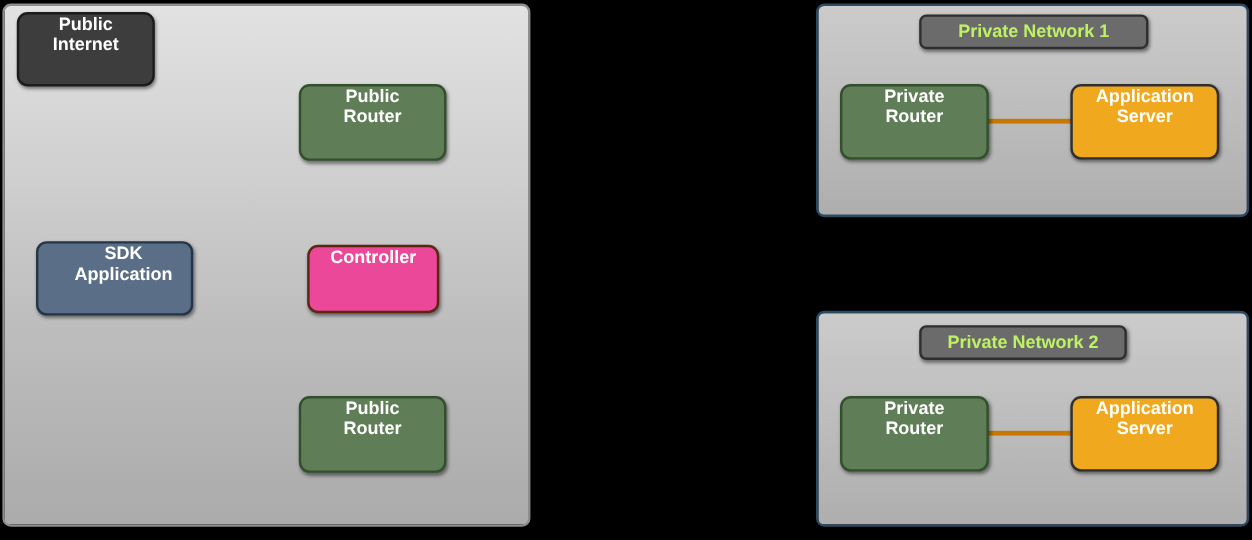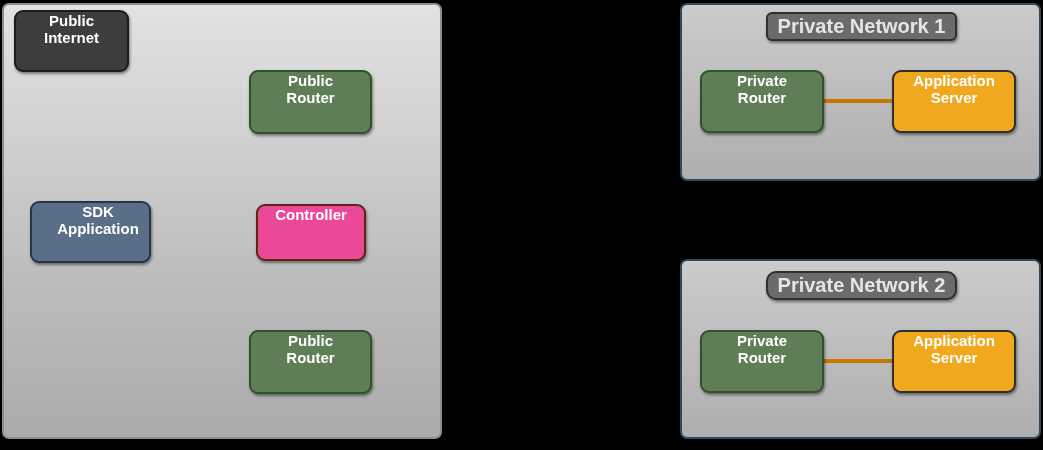--- a/index.html
+++ b/index.html
@@ -64,23 +64,23 @@
   #private-network-1-panel { top: 3px;   height: 178px; }
   #private-network-2-panel { top: 259px; height: 180px; }
 
   
   .panel-title {
     position: absolute;
     box-sizing: border-box;
     display: flex;
     align-items: center;
     justify-content: center;
-    color: #e5e5e5;
+    color: #bef264;
     font-weight: bold;
-    font-size: 20px;
+    font-size: 15px;
     background: #6b6b6b;
     border: 2px solid #2f2f2f;
     border-radius: 6px;
     box-shadow: 1px 2px 3px rgba(0,0,0,0.45);
     z-index: 6;
   }
 
   
   .link {
     position: absolute;
@@ -92,34 +92,34 @@
   
   #node-public-internet {
     left: 14px;  top: 10px;  width: 115px; height: 62px;
     background: #3d3d3d;  border-color: #1c1c1c;
   }
   #node-public-router-top {
     left: 249px; top: 70px;  width: 123px; height: 64px;
     background: #5f7d56;  border-color: #31502c;
   }
   #node-sdk-application {
-    left: 30px;  top: 201px; width: 121px; height: 62px;
+    left: 30px;  top: 201px; width: 131px; height: 62px;
     background: #5a6e87;  border-color: #243548; padding-left: 15px;
   }
   #node-controller {
     left: 256px; top: 204px; width: 110px; height: 57px;
     background: #ec4899;  border-color: #5c2613;
   }
   #node-public-router-bottom {
     left: 249px; top: 330px; width: 123px; height: 64px;
     background: #5f7d56;  border-color: #31502c;
   }
 
   #title-private-network-1 { left: 766px; top: 12px;  width: 191px; height: 29px; }
-  #title-private-network-2 { left: 766px; top: 271px; width: 191px; height: 29px; border-radius: 10px; }
+  #title-private-network-2 { left: 766px; top: 271px; width: 173px; height: 29px; }
 
   #node-private-router-1 {
     left: 700px; top: 70px;  width: 124px; height: 63px;
     background: #5f7d56;  border-color: #31502c;
   }
   #node-application-server-1 {
     left: 892px; top: 70px;  width: 124px; height: 63px;
     background: #f0a81e;  border-color: #2f2f2f;
   }
   #link-private-1 { left: 820px; top: 99px; width: 76px; }

